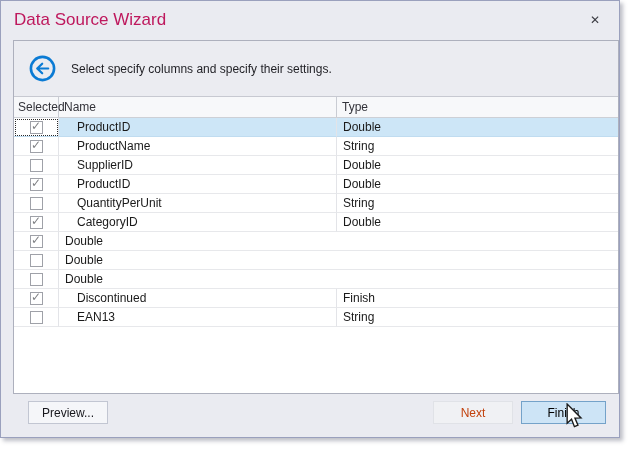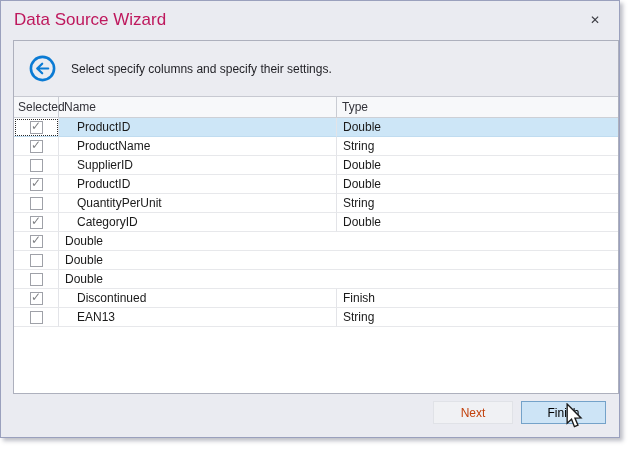--- a/index.html
+++ b/index.html
@@ -186,20 +186,21 @@
         <span class="checkmark"></span>
       </span>
     </div>
     <div class="cell cell-name">EAN13</div>
     <div class="cell cell-type">String</div>
   </div>
           </div>
       </div>
     </div>
 
+    <button class="btn btn-preview">Preview...</button>
     <button class="btn btn-next" disabled="">Next</button>
     <button class="btn btn-finish">Finish</button>
   </div>
 
   <svg class="cursor" width="22" height="26" viewBox="0 0 13 19">
     <path d="M1.5 0.8 L1.5 14.8 L4.7 11.9 L6.8 17.3 L9.4 16.2 L7.2 11.0 L11.6 10.9 Z" fill="#ffffff" stroke="#1a1a1a" stroke-width="1"></path>
   </svg>
 </div>
 
 </body></html>

